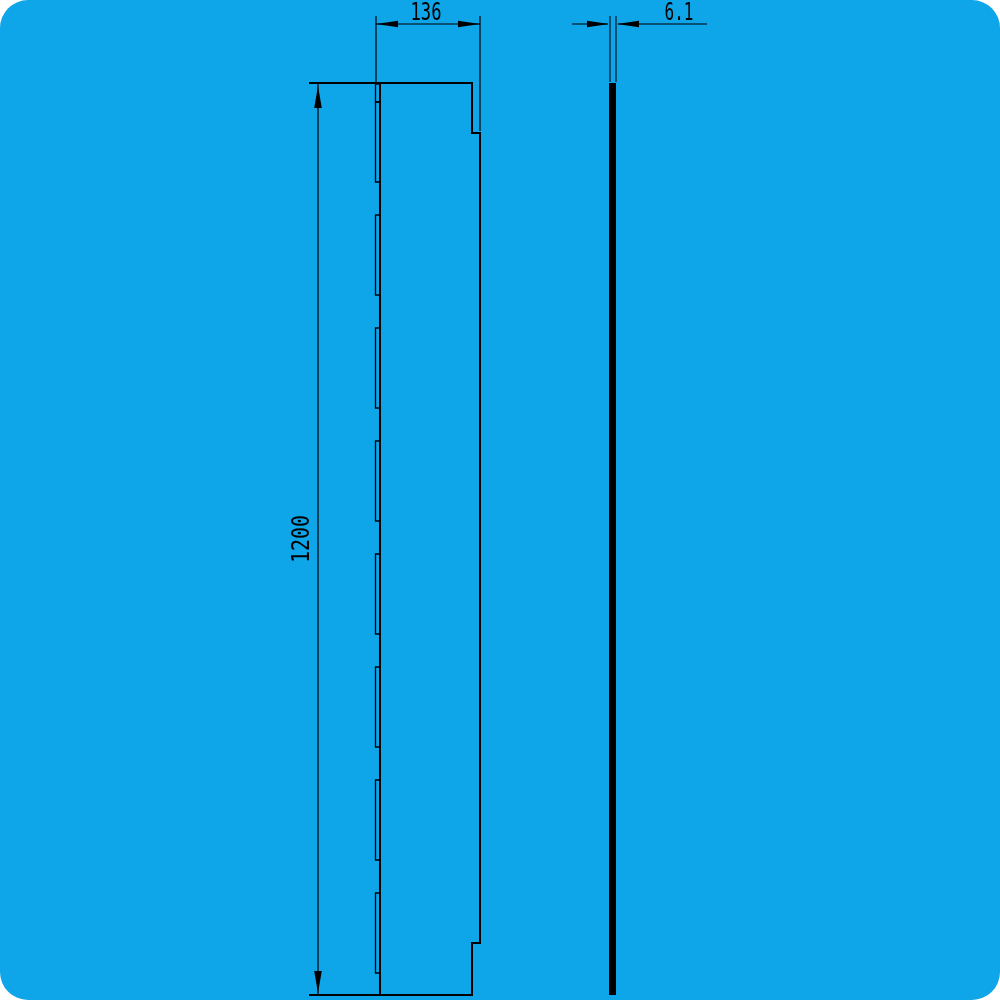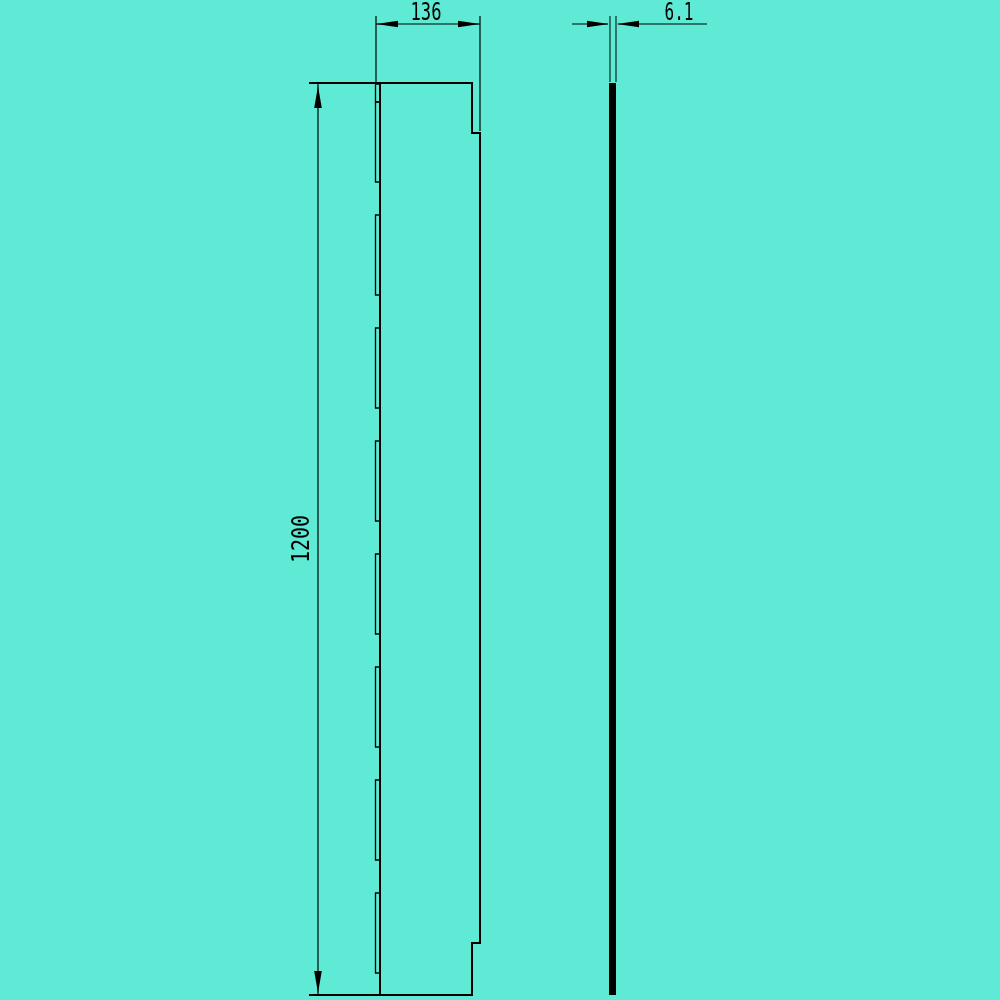--- a/index.html
+++ b/index.html
@@ -7,21 +7,22 @@
     padding: 0;
     background: #ffffff;
     width: 1000px;
     height: 1000px;
     overflow: hidden;
   }
   .canvas {
     position: relative;
     width: 1000px;
     height: 1000px;
-    background: #5eead4;
+    background: #0ea5e9;
+    border-radius: 28px;
   }
   svg { display: block; }
   .dim-text {
     font-family: "DejaVu Sans Mono", "Liberation Mono", monospace;
     font-size: 24px;
     fill: #000000;
   }
 </style>
 </head>
 <body>

